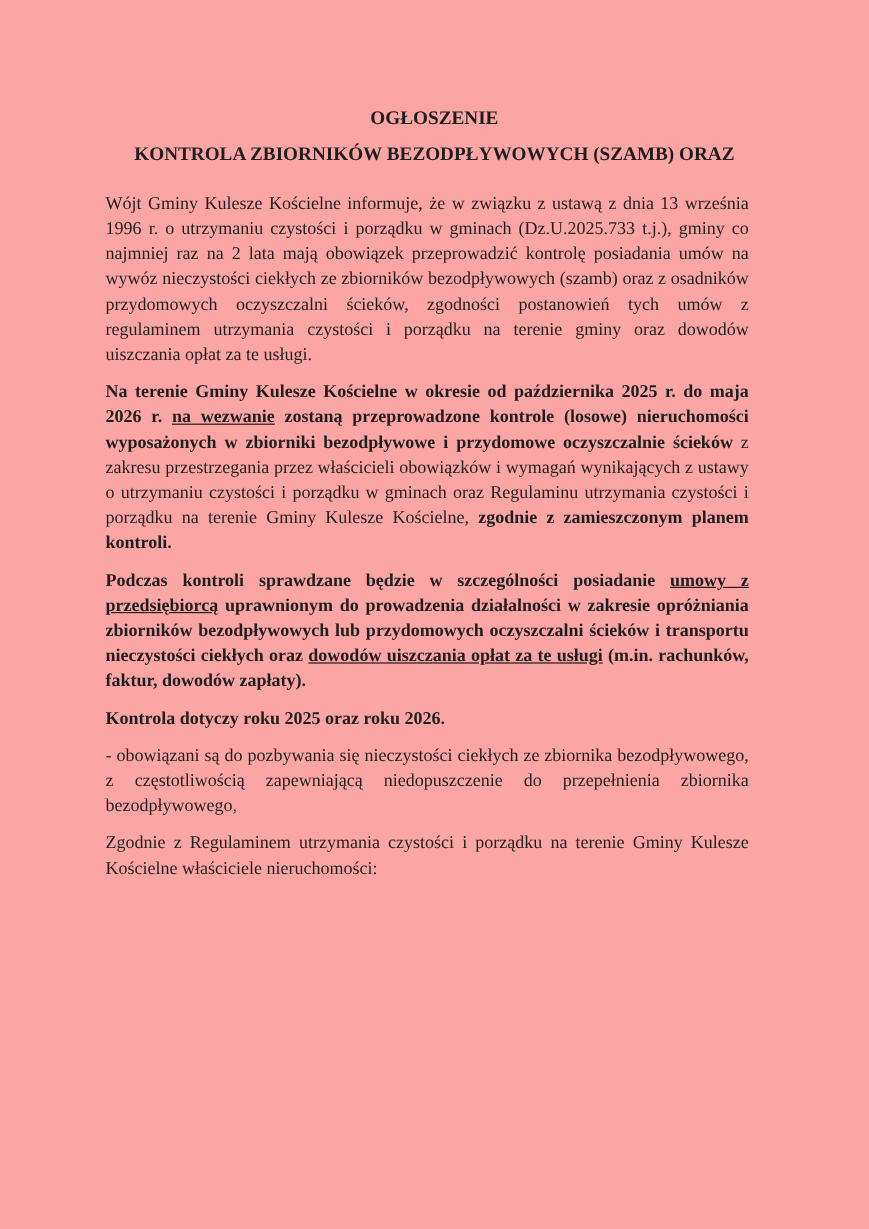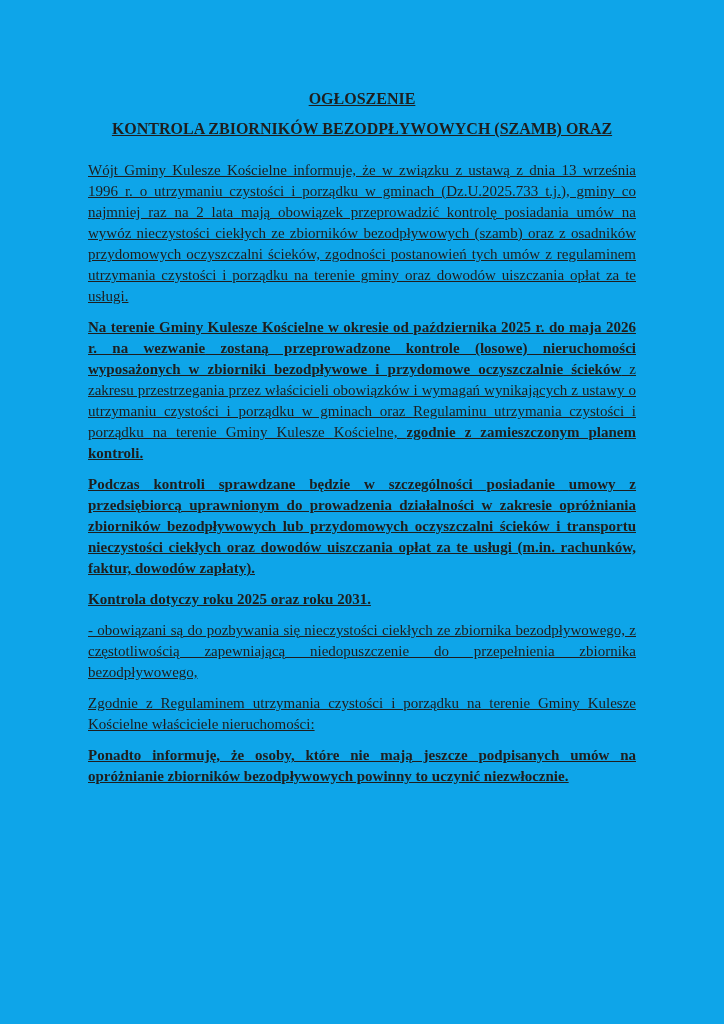--- a/index.html
+++ b/index.html
@@ -15,45 +15,44 @@
     background: #ffffff;
     padding: 88px 88px 0 88px;
     font-family: "Liberation Serif", serif;
     color: #1e1e1e;
     overflow: hidden;
   }
   .title-block {
     margin-bottom: 21px;
   }
   .para {
-    margin: 0 0 10px 0;
+    margin: 0 12px 10px 0;
     font-size: 15px;
     line-height: 21px;
     text-align: justify;
   }
   .para.title {
     text-align: center;
     font-weight: 700;
     font-size: 16px;
     line-height: 21px;
     margin: 0 0 9px 0;
   }
   .run-b { font-weight: 700; }
   .run-u { text-decoration: underline; }
 </style>
 </head>
 <body>
 
-<div class="page" style="background: #0ea5e9; color: rgb(30, 30, 30); text-decoration: underline;">
+<div class="page" style="background: #fca5a5; color: rgb(30, 30, 30);">
   <header class="title-block">
       <p class="para title"><span class="run-b">OGŁOSZENIE</span></p>
       <p class="para title"><span class="run-b">KONTROLA ZBIORNIKÓW BEZODPŁYWOWYCH (SZAMB) ORAZ</span></p>
     </header>
   <main>
       <p class="para"><span>Wójt Gminy Kulesze Kościelne informuje, że w związku z ustawą z dnia 13 września 1996 r. o utrzymaniu czystości i porządku w gminach (Dz.U.2025.733 t.j.), gminy co najmniej raz na 2 lata mają obowiązek przeprowadzić kontrolę posiadania umów na wywóz nieczystości ciekłych ze zbiorników bezodpływowych (szamb) oraz z osadników przydomowych oczyszczalni ścieków, zgodności postanowień tych umów z regulaminem utrzymania czystości i porządku na terenie gminy oraz dowodów uiszczania opłat za te usługi.</span></p>
       <p class="para"><span class="run-b">Na terenie Gminy Kulesze Kościelne w okresie od października 2025 r. do maja 2026 r. </span><span class="run-b run-u">na wezwanie</span><span class="run-b"> zostaną przeprowadzone kontrole (losowe)  nieruchomości wyposażonych w zbiorniki bezodpływowe i przydomowe oczyszczalnie ścieków</span><span> z zakresu przestrzegania przez właścicieli obowiązków i wymagań wynikających z ustawy o utrzymaniu czystości i porządku w gminach oraz Regulaminu utrzymania czystości i porządku na terenie Gminy Kulesze Kościelne, </span><span class="run-b">zgodnie z zamieszczonym planem kontroli.</span></p>
       <p class="para"><span class="run-b">Podczas kontroli sprawdzane będzie w szczególności posiadanie </span><span class="run-b run-u">umowy z przedsiębiorcą</span><span class="run-b"> uprawnionym do prowadzenia działalności w zakresie opróżniania zbiorników bezodpływowych lub przydomowych oczyszczalni ścieków i transportu nieczystości ciekłych oraz </span><span class="run-b run-u">dowodów uiszczania opłat za te usługi</span><span class="run-b"> (m.in. rachunków, faktur, dowodów zapłaty).</span></p>
-      <p class="para"><span class="run-b">Kontrola dotyczy roku 2025 oraz roku 2031.</span></p>
+      <p class="para"><span class="run-b">Kontrola dotyczy roku 2025 oraz roku 2026.</span></p>
       <p class="para"><span>- obowiązani są do pozbywania się nieczystości ciekłych ze zbiornika bezodpływowego, z częstotliwością zapewniającą niedopuszczenie do przepełnienia zbiornika bezodpływowego,</span></p>
       <p class="para"><span>Zgodnie z Regulaminem utrzymania czystości i porządku na terenie Gminy Kulesze Kościelne właściciele nieruchomości:</span></p>
-      <p class="para"><span class="run-b run-u">Ponadto informuję, że osoby, które nie mają jeszcze podpisanych umów na opróżnianie zbiorników bezodpływowych powinny to uczynić niezwłocznie.</span></p>
     </main>
 </div>
 
 </body></html>

